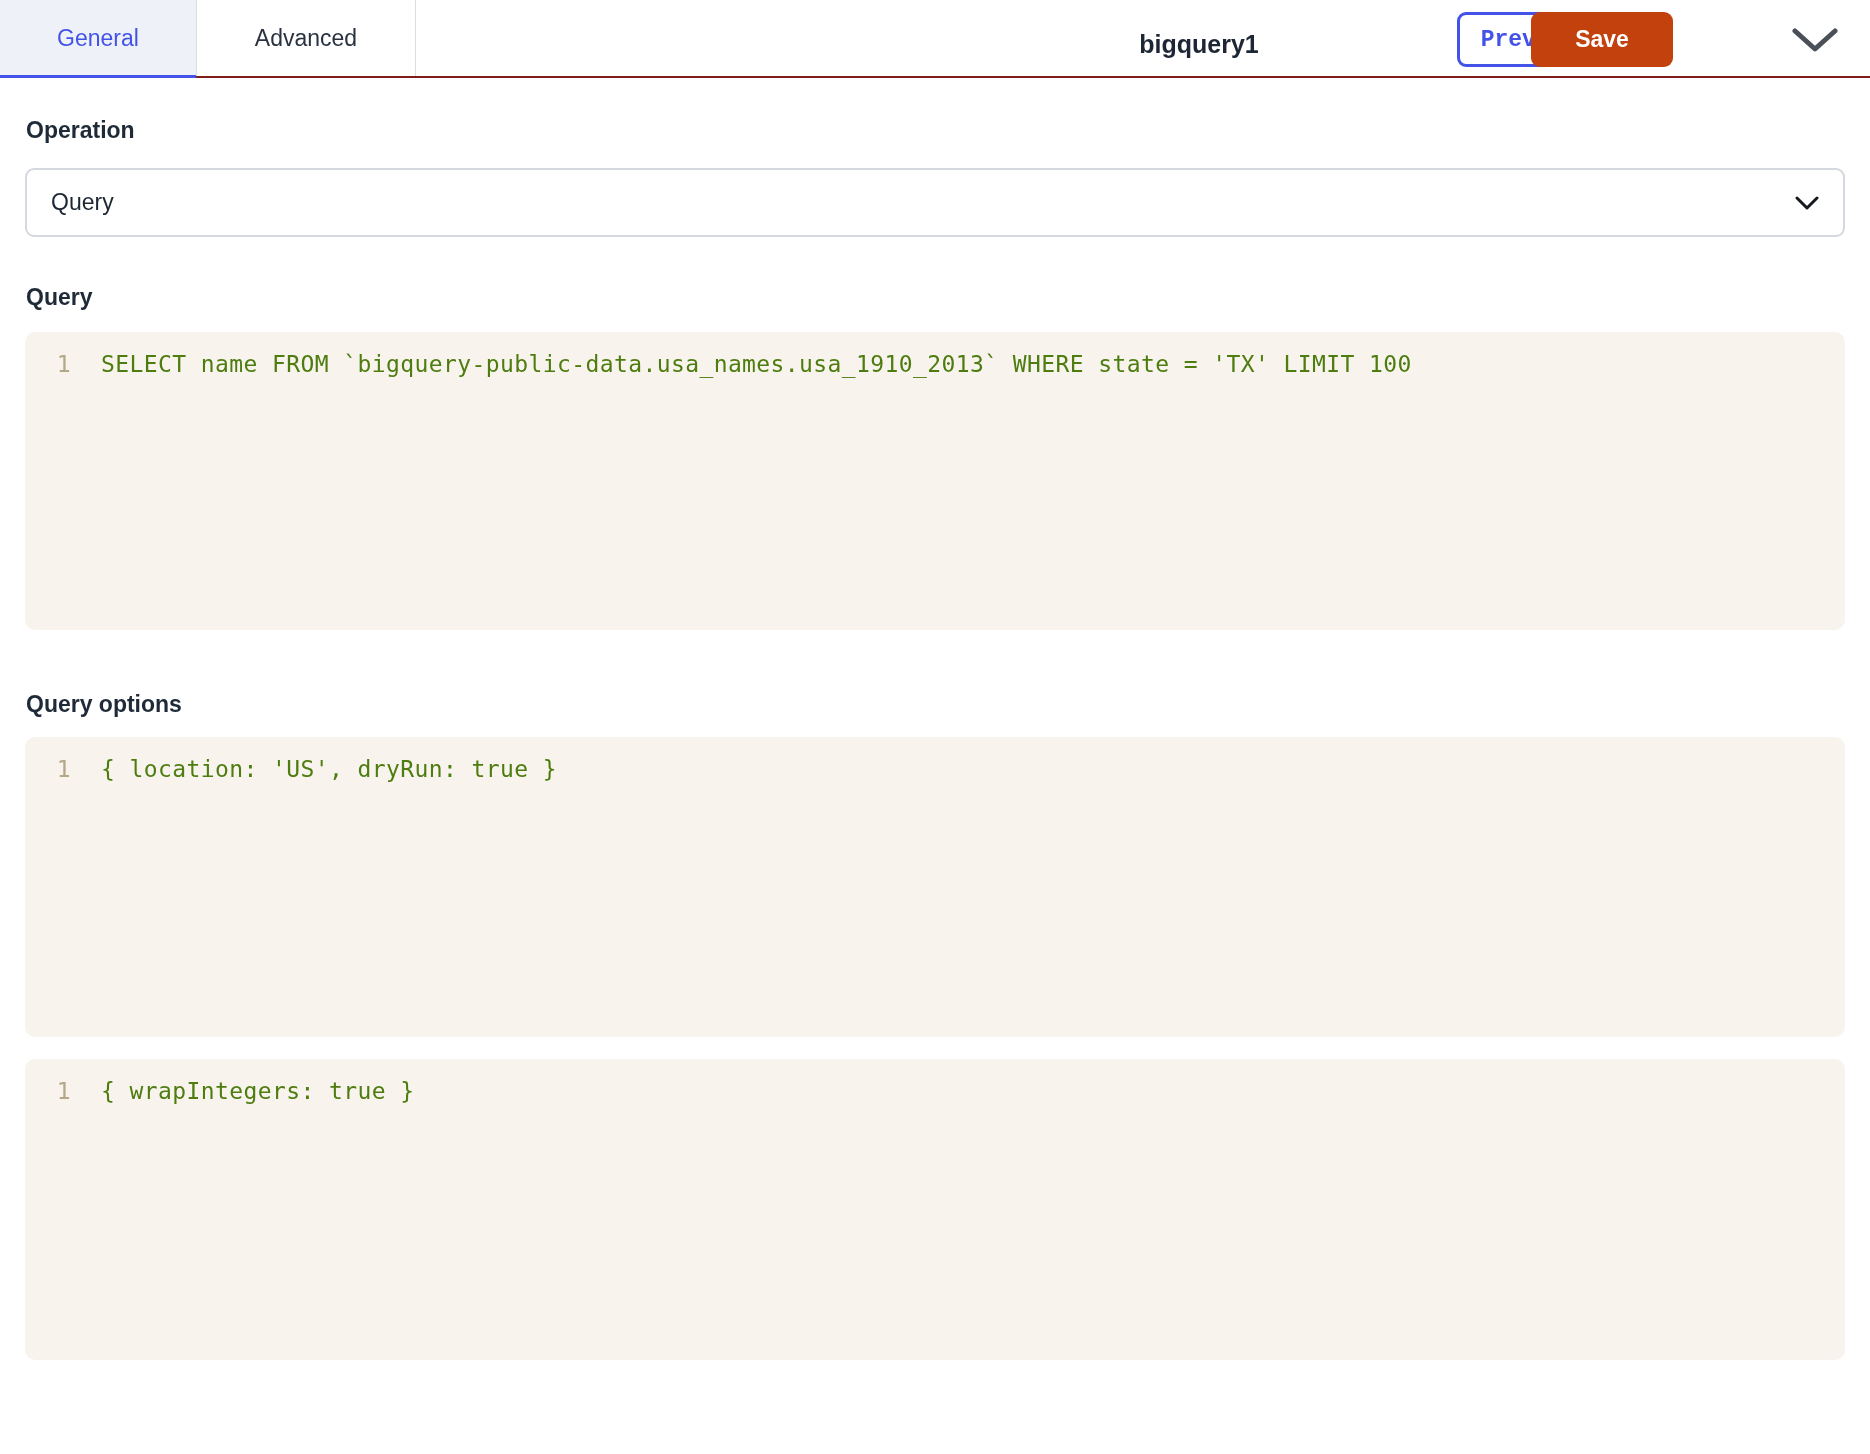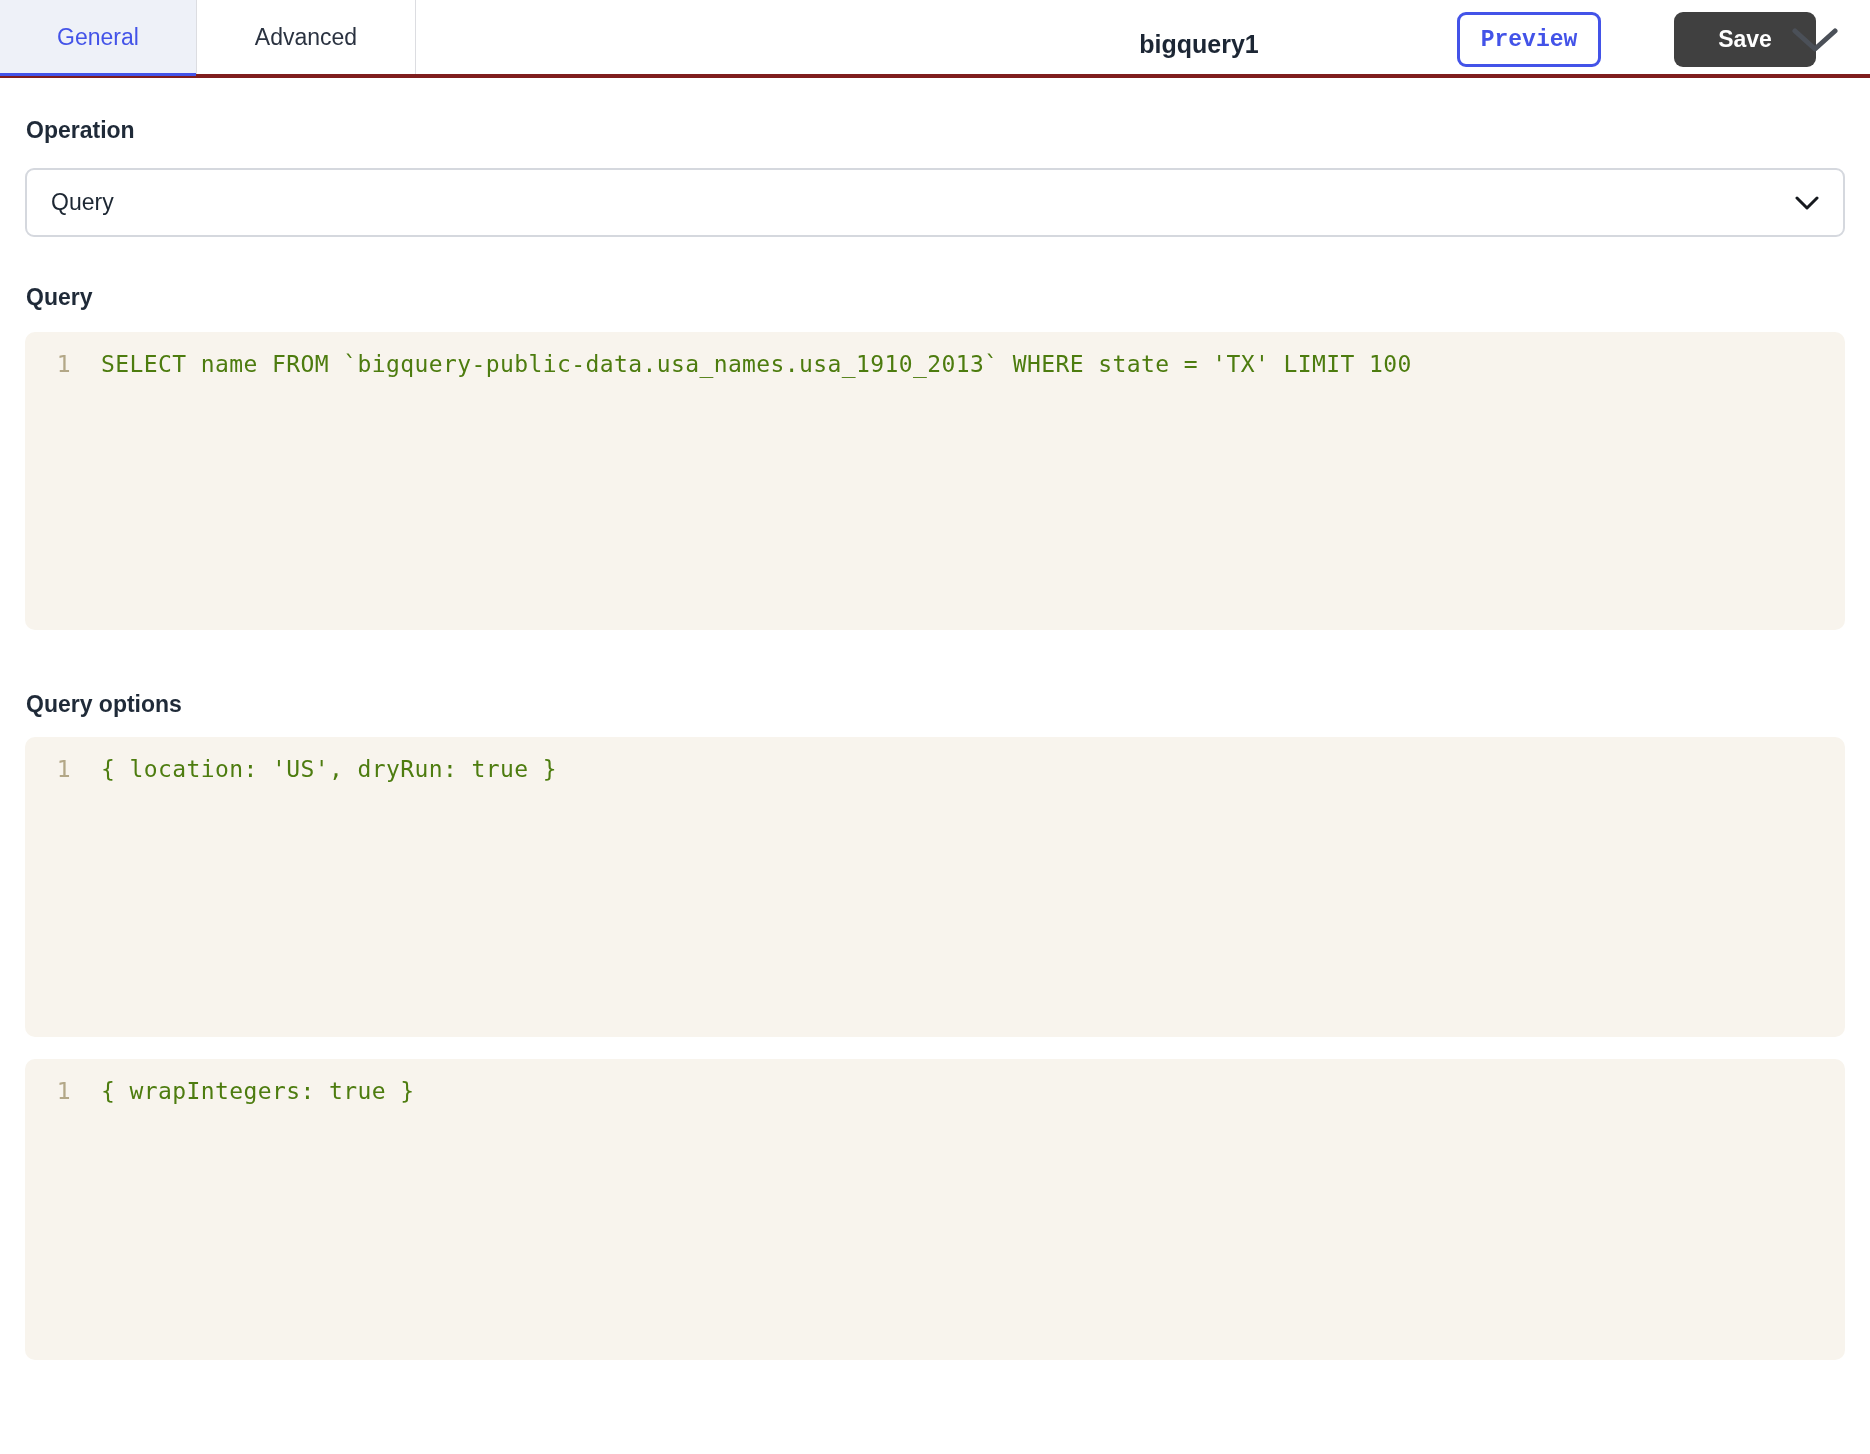--- a/index.html
+++ b/index.html
@@ -1,40 +1,40 @@
 <!DOCTYPE html>
 <html><head>
 <meta charset="utf-8">
 <style>
   * { margin:0; padding:0; box-sizing:border-box; }
   html,body { width:1870px; height:1454px; background:#ffffff; overflow:hidden;
               font-family:"Liberation Sans", sans-serif; }
 
   
   .header { position:relative; height:78px; background:#ffffff;
-            border-bottom:4px solid #7f1d1d; display:flex; align-items:stretch; }
+            border-bottom:2px solid #7f1d1d; display:flex; align-items:stretch; }
   .tab { display:flex; align-items:center; justify-content:center;
          font-size:23px; font-weight:500; cursor:pointer; position:relative;
          border-right:1px solid #dcdde1; }
   .tab-general { width:197px; background:#eef1f8; color:#4353e8; }
   .tab-general::after { content:""; position:absolute; left:0; right:0; bottom:-2px;
                         height:3px; background:#4353e8; }
   .tab-advanced { width:219px; background:#ffffff; color:#2a3240; }
 
   .panel-title { position:absolute; left:1133px; top:0; height:88px; width:132px;
                  display:flex; align-items:center; justify-content:center;
                  font-size:25px; font-weight:700; color:#1c2634; }
 
   .btn { position:absolute; top:12px; height:55px; border-radius:9px;
          font-size:23px; font-weight:700; display:flex; align-items:center;
          justify-content:center; cursor:pointer;
          font-family:"Liberation Sans", sans-serif; }
   .btn-preview { left:1457px; width:144px; background:#ffffff;
                  border:3px solid #4353e8; color:#4353e8;font-family:Liberation Mono, monospace; }
-  .btn-save { left:1674px; width:142px; background:#404040; border:none; color:#ffffff; }
+  .btn-save { left:1531px; width:142px; background:#c2410c; border:none; color:#ffffff; }
 
   .header-chevron { position:absolute; left:1791px; top:26px; width:48px; height:28px;
                     display:flex; align-items:center; justify-content:center; cursor:pointer; }
 
   
   .content { padding:0 25px; }
   .section-label { margin-top:40px; margin-left:1px; font-size:23px; font-weight:700;
                    color:#1f2a38; line-height:24px; }
   .label-query { margin-top:48px; }
   .label-query-options { margin-top:62px; }

